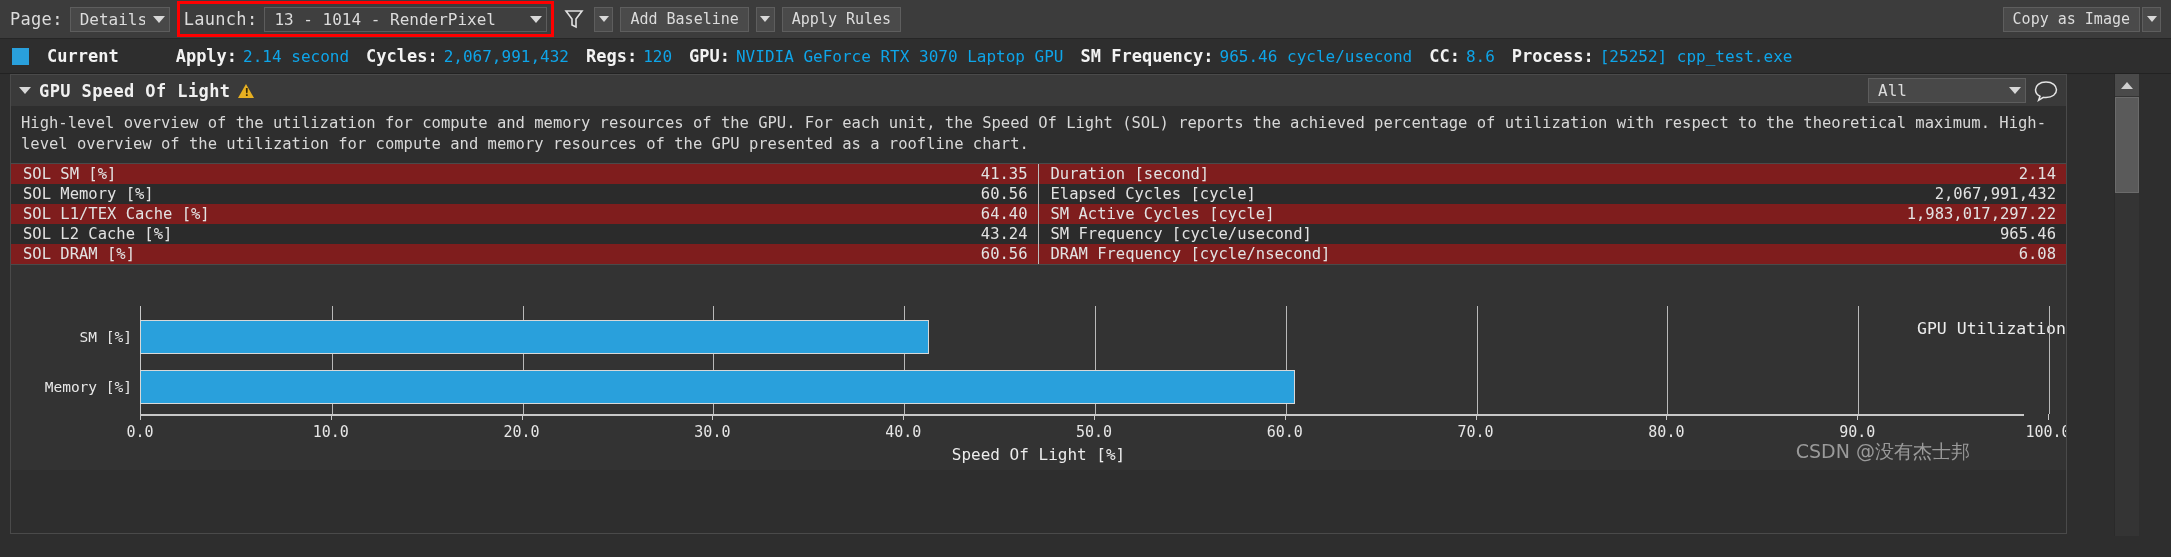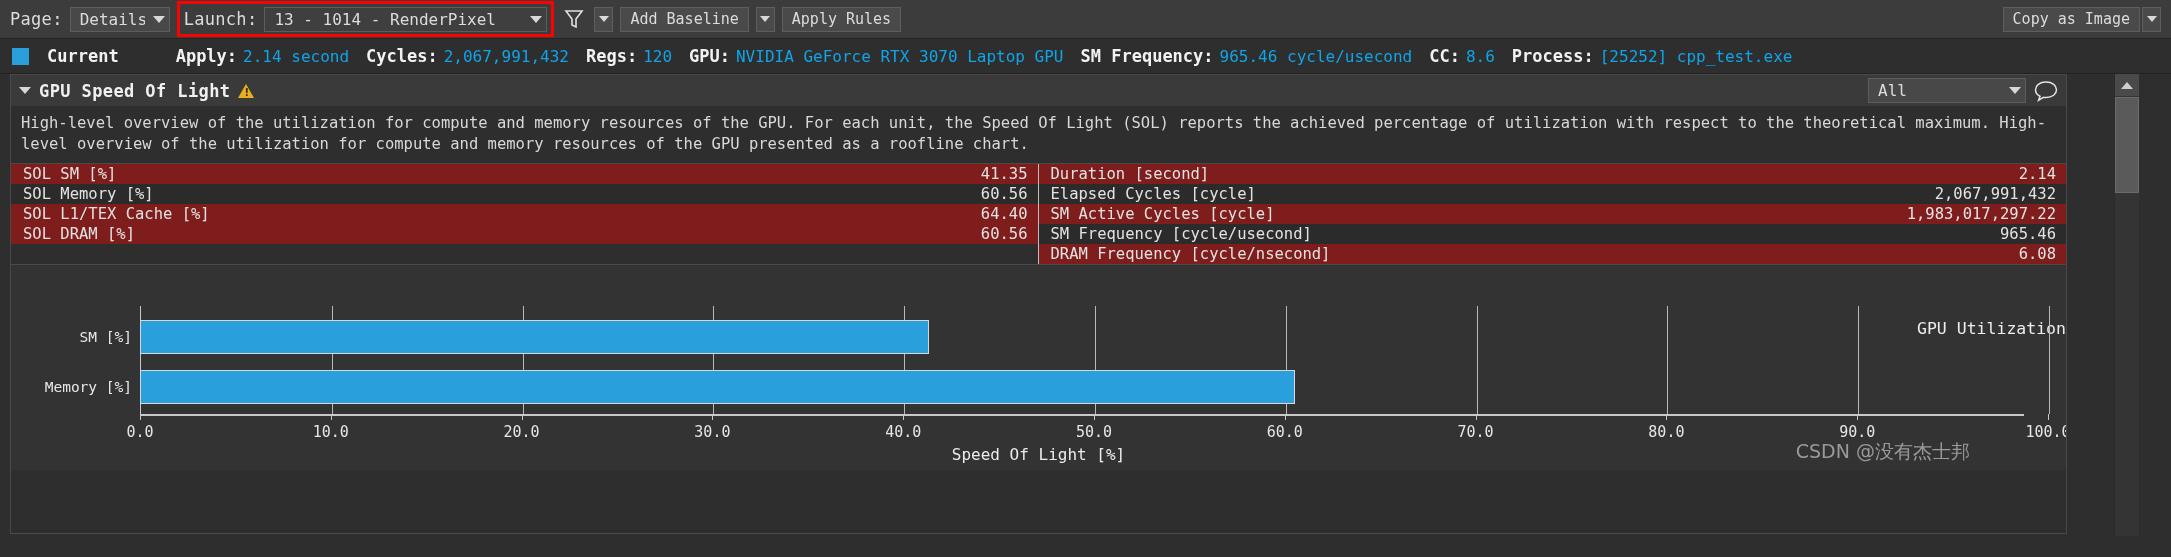--- a/index.html
+++ b/index.html
@@ -466,20 +466,24 @@
           <span class="mname">SOL SM [%]</span>
           <span class="mval">41.35</span>
         </div>
         <div class="mrow even">
           <span class="mname">SOL Memory [%]</span>
           <span class="mval">60.56</span>
         </div>
         <div class="mrow odd">
           <span class="mname">SOL L1/TEX Cache [%]</span>
           <span class="mval">64.40</span>
+        </div>
+        <div class="mrow even">
+          <span class="mname">SOL L2 Cache [%]</span>
+          <span class="mval">43.24</span>
         </div>
         <div class="mrow odd">
           <span class="mname">SOL DRAM [%]</span>
           <span class="mval">60.56</span>
         </div>
       </div>
       <div class="mcol right">
         <div class="mrow odd">
           <span class="mname">Duration [second]</span>
           <span class="mval">2.14</span>

